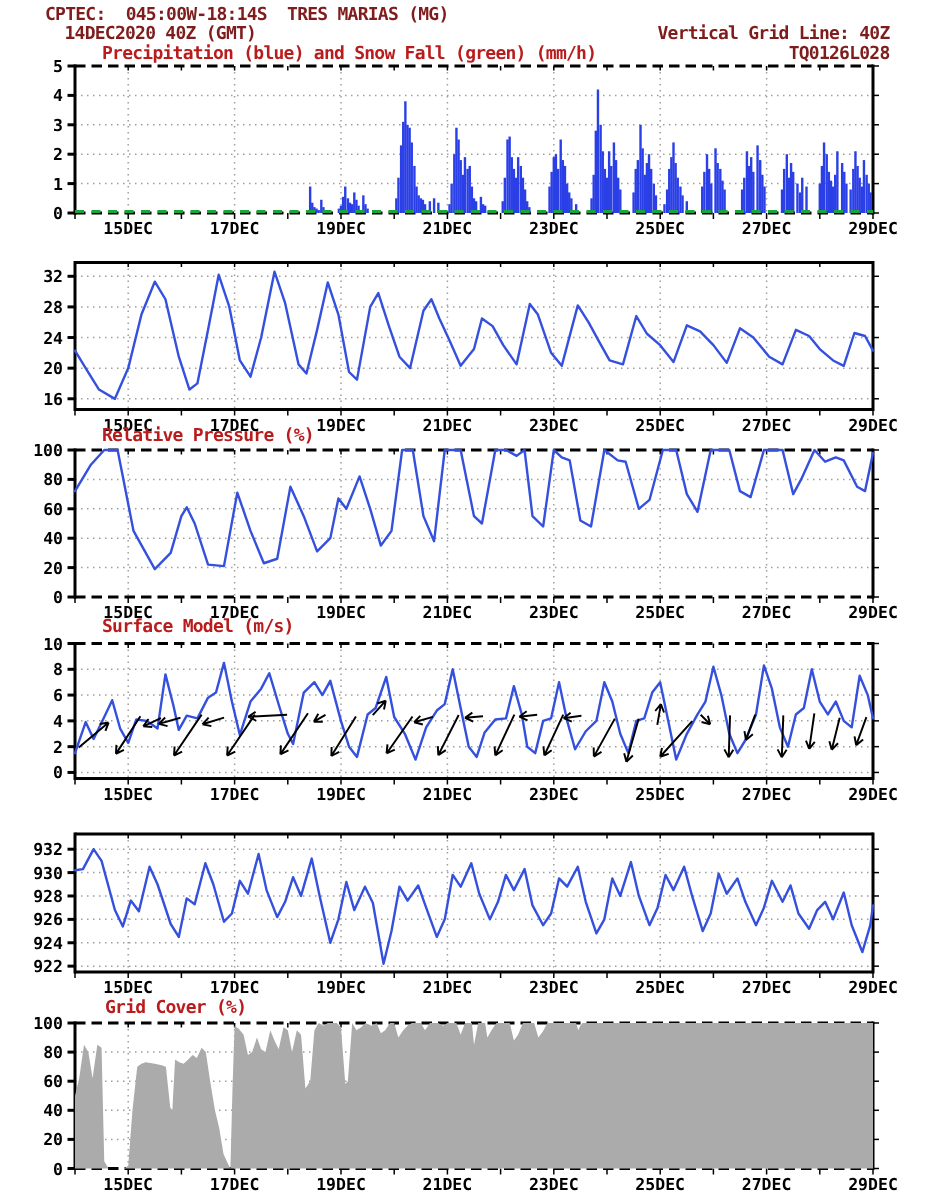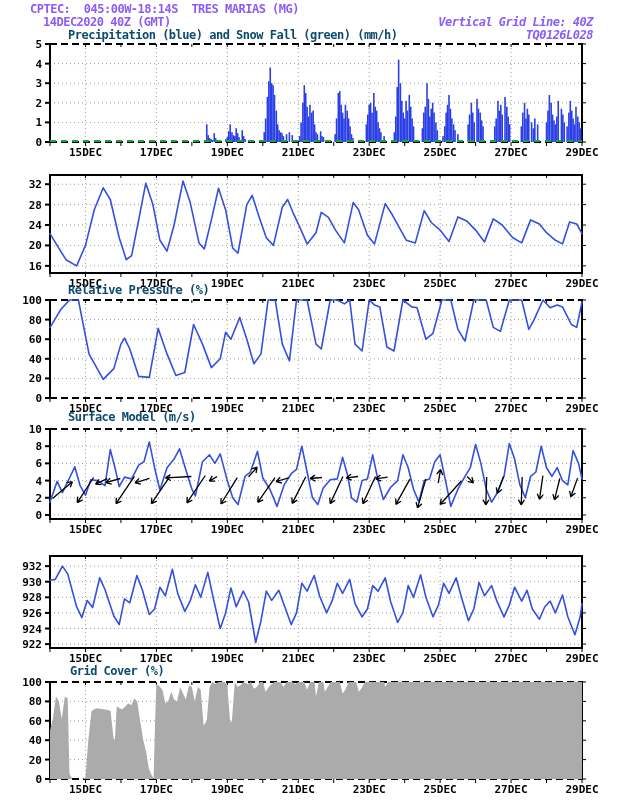--- a/index.html
+++ b/index.html
@@ -1,22 +1,22 @@
 <!DOCTYPE html>
 <html><head>
 <meta charset="utf-8">
 <style>
   html,body{margin:0;padding:0;background:#fff;}
   #stage{position:relative;width:618px;height:800px;background:#ffffff;overflow:hidden;
          font-family:"DejaVu Sans Mono","Liberation Mono",monospace;}
   .t{position:absolute;font:bold 12px "DejaVu Sans Mono","Liberation Mono",monospace;
      white-space:pre;letter-spacing:-0.5px;}
-  .orange{color:#8b5cf6;}
-  .magenta{color:#0c4a6e;}
-  .ra{text-align:center;font-style:italic;}
+  .orange{color:#7f1d1d;}
+  .magenta{color:#b91c1c;}
+  .ra{text-align:center;}
   svg text{font-family:"DejaVu Sans Mono","Liberation Mono",monospace;font-weight:bold;
            fill:#000;font-size:11px;}
 </style>
 </head>
 <body>
 
 <div id="stage">
   <div class="t orange" style="left:30px;top:2px">CPTEC:  045:00W-18:14S  TRES MARIAS (MG)</div>
   <div class="t orange" style="left:43px;top:15px">14DEC2020 40Z (GMT)</div>
   <div class="t orange ra" style="right:25px;top:15px">Vertical Grid Line: 40Z</div>

